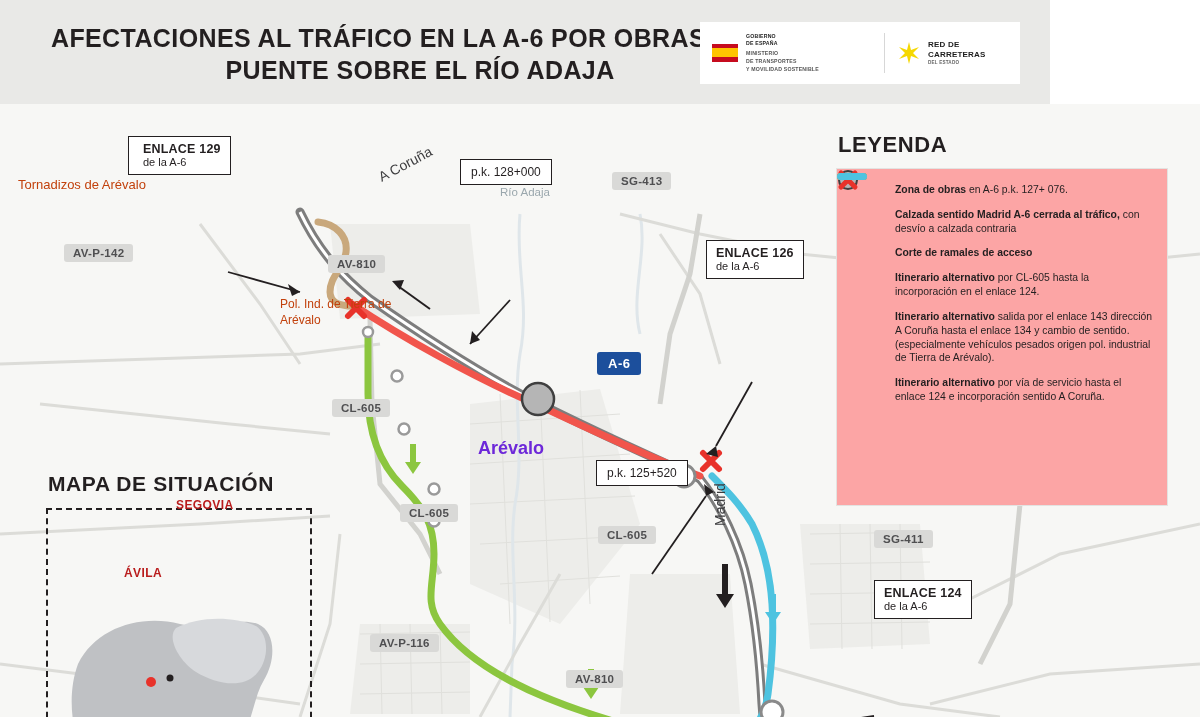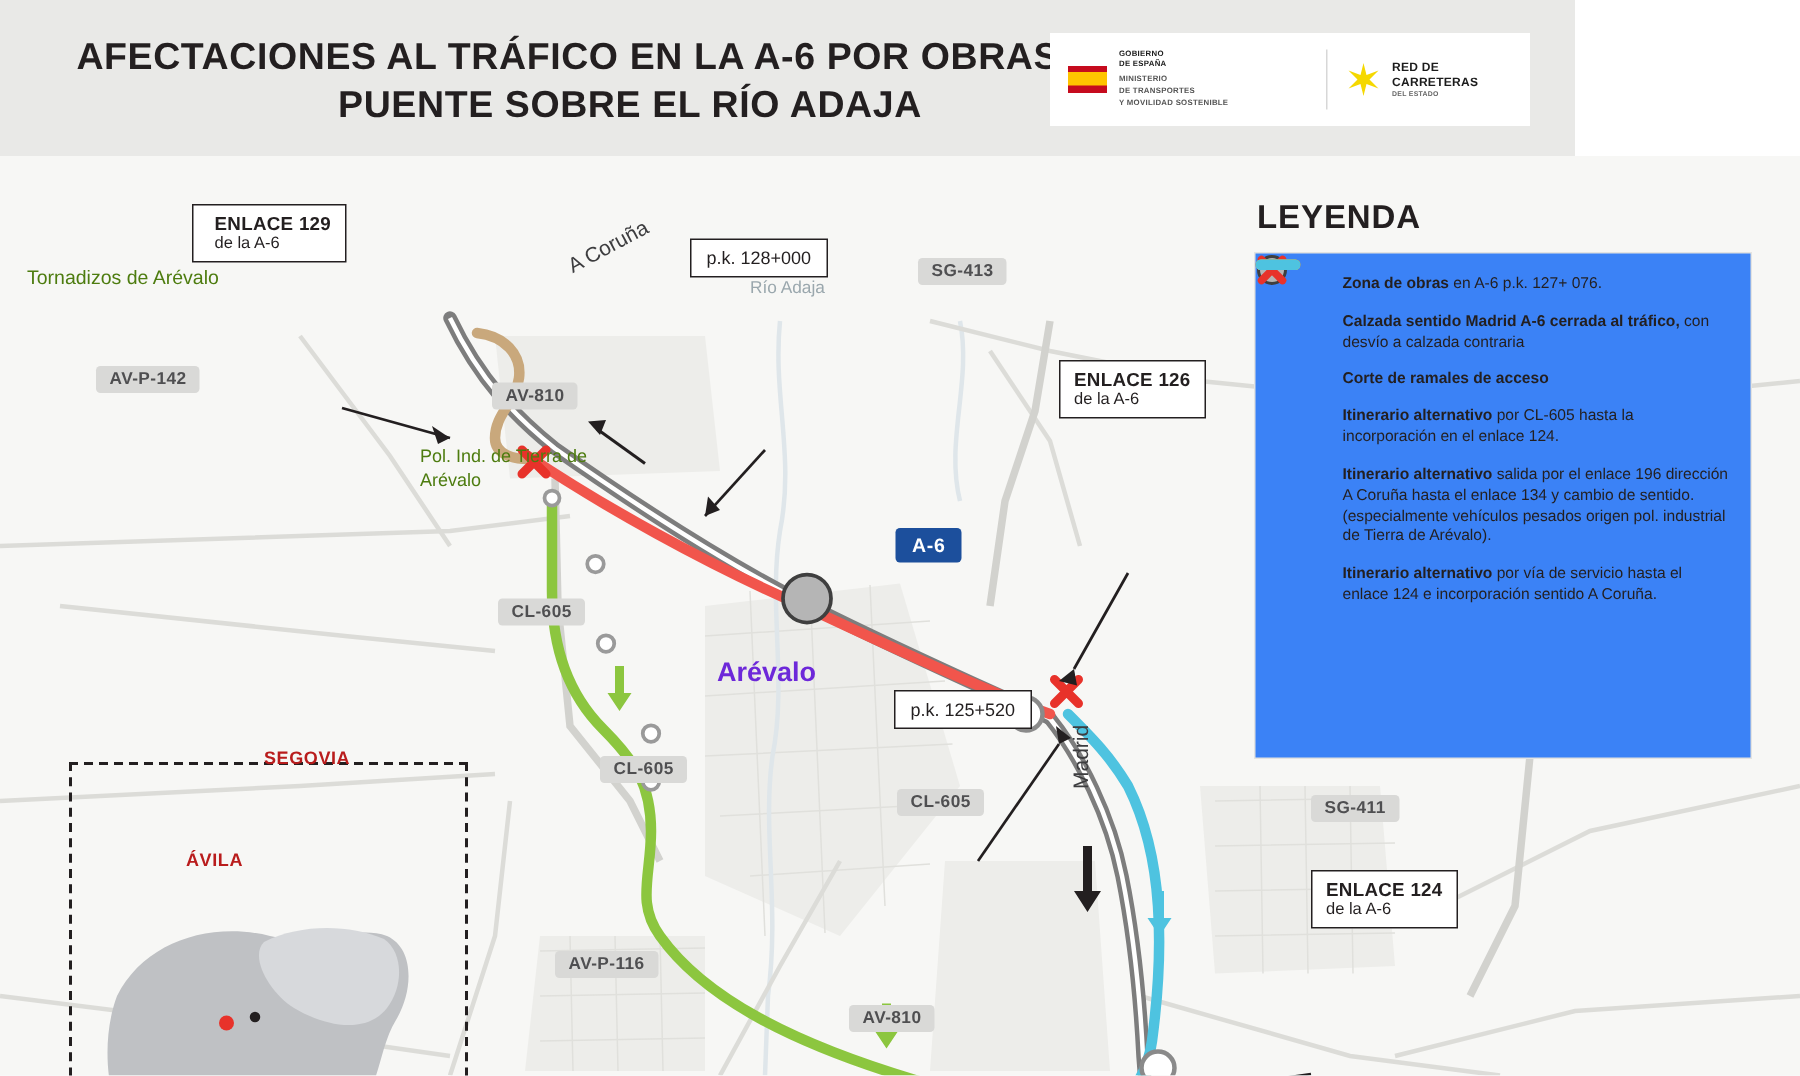--- a/index.html
+++ b/index.html
@@ -66,21 +66,21 @@
   .callout{
     position:absolute;background:#ffffff;border:1.6px solid #231f20;
     padding:5px 9px 6px;white-space:nowrap;
   }
   .callout .c1{font-size:12.5px;font-weight:bold;color:#231f20;letter-spacing:.2px;}
   .callout .c2{font-size:11px;color:#231f20;}
   .pk-box{
     position:absolute;background:#ffffff;border:1.6px solid #231f20;
     padding:5px 10px;font-size:12px;color:#231f20;white-space:nowrap;
   }
-  .place{position:absolute;font-size:13px;color:#4d7c0f;}
+  .place{position:absolute;font-size:13px;color:#c2410c;}
   .place.big{font-size:18px;font-weight:bold;color:#6d28d9;}
   .place.ital{}
 
   
   .sit-title{
     position:absolute;left:48px;top:472px;
     font-size:21px;font-weight:bold;color:#231f20;letter-spacing:.6px;
   }
   .sit-box{
     position:absolute;left:46px;top:508px;width:262px;height:226px;
@@ -88,21 +88,21 @@
   }
   .sit-lbl{position:absolute;font-size:12px;font-weight:bold;color:#b91c1c;letter-spacing:.4px;}
 
   
   .legend-title{
     position:absolute;left:838px;top:132px;
     font-size:22px;font-weight:bold;color:#231f20;letter-spacing:.6px;
   }
   .legend-box{
     position:absolute;left:836px;top:168px;width:332px;height:338px;
-    background:#3b82f6;border:1px solid #e3e3e1;
+    background:#fca5a5;border:1px solid #e3e3e1;
     padding:14px 14px 0 14px;box-sizing:border-box;
   }
   .leg-row{display:flex;gap:10px;margin-bottom:11px;align-items:flex-start;}
   .leg-ico{width:34px;flex:none;display:flex;align-items:center;justify-content:center;padding-top:2px;}
   .leg-txt{font-size:10.4px;line-height:1.33;color:#231f20;}
   .leg-txt b{font-weight:bold;}
 </style>
 </head>
 <body>
 
@@ -300,20 +300,21 @@
   </div>
   <div class="callout" style="left:706px;top:136px;">
     <div class="c1">ENLACE 126</div>
     <div class="c2">de la A-6</div>
   </div>
   <div class="callout" style="left:874px;top:476px;">
     <div class="c1">ENLACE 124</div>
     <div class="c2">de la A-6</div>
   </div>
 
+  <div class="sit-title" style="top:368px;">MAPA DE SITUACIÓN</div>
   <div class="sit-box" style="top:404px;"></div>
   <div class="sit-lbl" style="left:176px;top:394px;">SEGOVIA</div>
   <div class="sit-lbl" style="left:124px;top:462px;">ÁVILA</div>
 
   <div class="legend-title" style="top:28px;">LEYENDA</div>
   <div class="legend-box" style="top:64px;">
 
     <div class="leg-row">
       <div class="leg-ico">
         <svg width="22" height="22">
@@ -352,21 +353,21 @@
       </div>
       <div class="leg-txt"><b>Itinerario alternativo</b><span> por CL-605 hasta la incorporación en el enlace 124.</span></div>
     </div>
 
     <div class="leg-row">
       <div class="leg-ico">
         <svg width="30" height="14">
             <rect x="0" y="4" width="30" height="7" rx="3.5" fill="#c9a87c"></rect>
           </svg>
       </div>
-      <div class="leg-txt"><b>Itinerario alternativo</b><span> salida por el enlace 196 dirección A Coruña hasta el enlace 134 y cambio de sentido. (especialmente vehículos pesados origen pol. industrial de Tierra de Arévalo).</span></div>
+      <div class="leg-txt"><b>Itinerario alternativo</b><span> salida por el enlace 143 dirección A Coruña hasta el enlace 134 y cambio de sentido. (especialmente vehículos pesados origen pol. industrial de Tierra de Arévalo).</span></div>
     </div>
 
     <div class="leg-row">
       <div class="leg-ico">
         <svg width="30" height="14">
             <rect x="0" y="4" width="30" height="7" rx="3.5" fill="#4ec3e0"></rect>
           </svg>
       </div>
       <div class="leg-txt"><b>Itinerario alternativo</b><span> por vía de servicio hasta el enlace 124 e incorporación sentido A Coruña.</span></div>
     </div>

